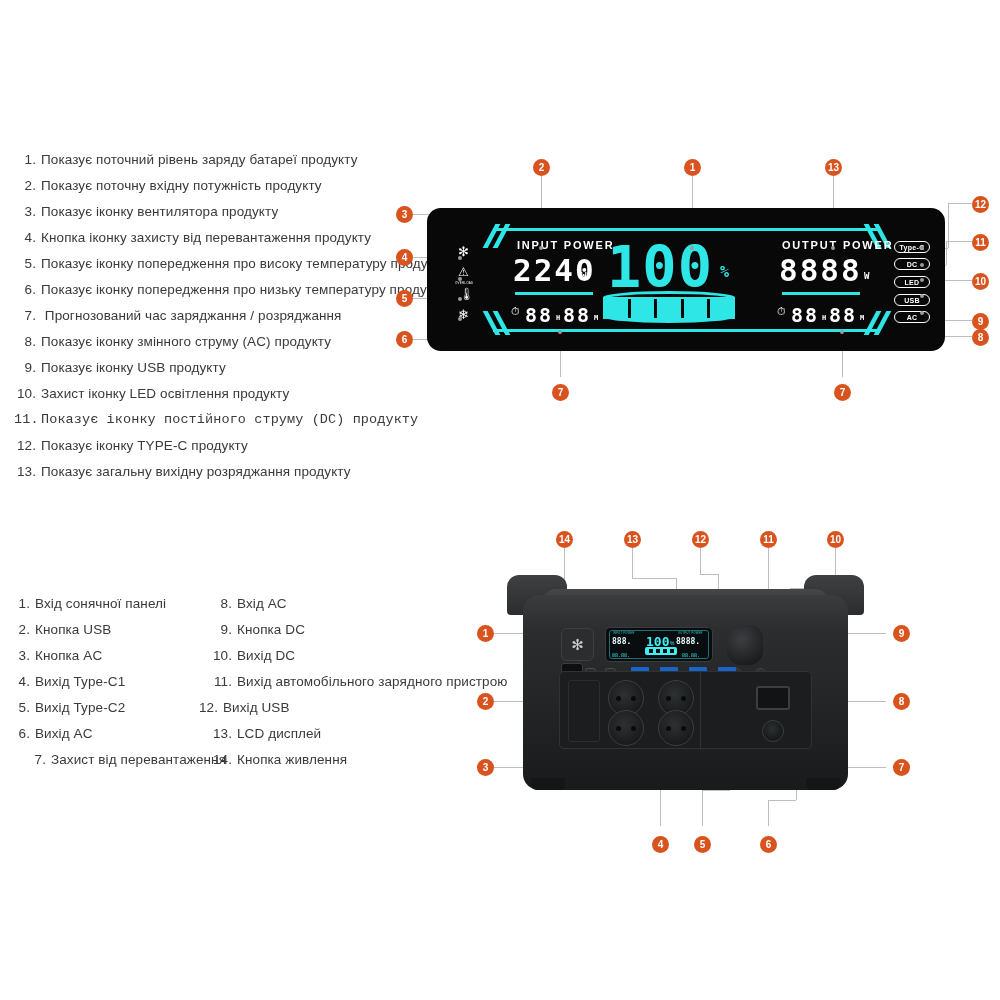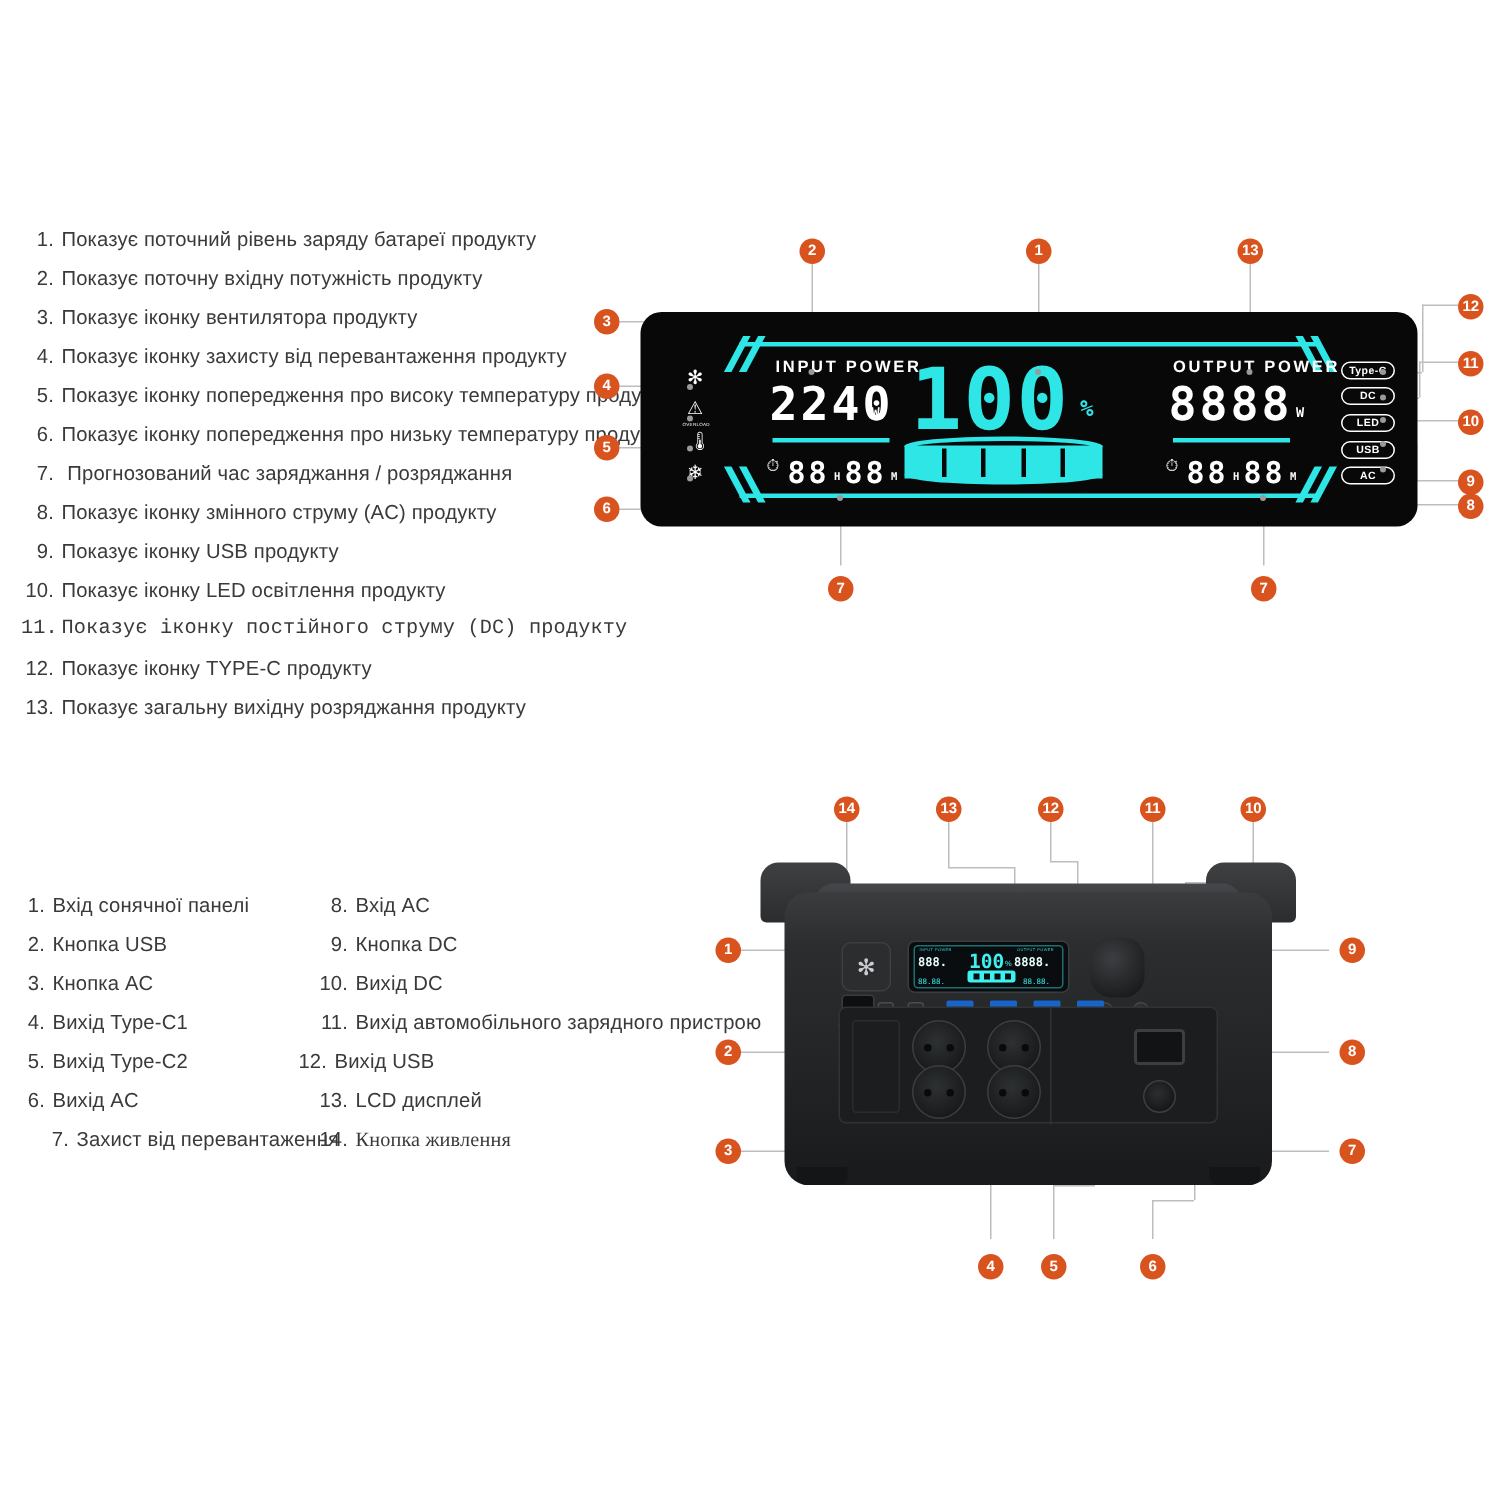--- a/index.html
+++ b/index.html
@@ -231,27 +231,27 @@
 </style>
 </head>
 <body>
 
 <div id="page">
 
   <div id="display-legend">
       <div class="list-item" style="left: 14px; top: 153px;"><span class="li-num" style="width: 22px;">1.</span><span style="margin-left: 5px;">Показує поточний рівень заряду батареї продукту</span></div>
       <div class="list-item" style="left: 14px; top: 179px;"><span class="li-num" style="width: 22px;">2.</span><span style="margin-left: 5px;">Показує поточну вхідну потужність продукту</span></div>
       <div class="list-item" style="left: 14px; top: 205px;"><span class="li-num" style="width: 22px;">3.</span><span style="margin-left: 5px;">Показує іконку вентилятора продукту</span></div>
-      <div class="list-item" style="left: 14px; top: 231px;"><span class="li-num" style="width: 22px;">4.</span><span style="margin-left: 5px;">Показує іконку захисту від перевантаження продукту</span></div>
+      <div class="list-item" style="left: 14px; top: 231px;"><span class="li-num" style="width: 22px;">4.</span><span style="margin-left: 5px;">Кнопка іконку захисту від перевантаження продукту</span></div>
       <div class="list-item" style="left: 14px; top: 257px;"><span class="li-num" style="width: 22px;">5.</span><span style="margin-left: 5px;">Показує іконку попередження про високу температуру продукту</span></div>
       <div class="list-item" style="left: 14px; top: 283px;"><span class="li-num" style="width: 22px;">6.</span><span style="margin-left: 5px;">Показує іконку попередження про низьку температуру продукту</span></div>
       <div class="list-item" style="left: 14px; top: 309px;"><span class="li-num" style="width: 22px;">7.</span><span style="margin-left: 5px;"> Прогнозований час заряджання / розряджання</span></div>
       <div class="list-item" style="left: 14px; top: 335px;"><span class="li-num" style="width: 22px;">8.</span><span style="margin-left: 5px;">Показує іконку змінного струму (AC) продукту</span></div>
       <div class="list-item" style="left: 14px; top: 361px;"><span class="li-num" style="width: 22px;">9.</span><span style="margin-left: 5px;">Показує іконку USB продукту</span></div>
-      <div class="list-item" style="left: 14px; top: 387px;"><span class="li-num" style="width: 22px;">10.</span><span style="margin-left: 5px;">Показує іконку LED освітлення продукту</span></div>
+      <div class="list-item" style="left: 14px; top: 387px;"><span class="li-num" style="width: 22px;">10.</span><span style="margin-left: 5px;">Захист іконку LED освітлення продукту</span></div>
       <div class="list-item" style="left: 14px; top: 413px; font-family: Liberation Mono, monospace;"><span class="li-num" style="width: 22px;">11.</span><span style="margin-left: 5px;">Показує іконку постійного струму (DC) продукту</span></div>
       <div class="list-item" style="left: 14px; top: 439px;"><span class="li-num" style="width: 22px;">12.</span><span style="margin-left: 5px;">Показує іконку TYPE-C продукту</span></div>
       <div class="list-item" style="left: 14px; top: 465px;"><span class="li-num" style="width: 22px;">13.</span><span style="margin-left: 5px;">Показує загальну вихідну розряджання продукту</span></div>
     </div>
 
   <div id="lcd">
     <div id="lcd-inner">
 
       <div class="slash" style="left:62px;top:16px;transform:skewX(-28deg);"></div>
       <div class="slash" style="left:72px;top:16px;transform:skewX(-28deg);"></div>
@@ -414,21 +414,21 @@
       <div class="list-item" style="left: 14px; top: 727px;"><span class="li-num" style="width: 16px;">6.</span><span style="margin-left: 5px;">Вихід AC</span></div>
       <div class="list-item" style="left: 30px; top: 753px;"><span class="li-num" style="width: 16px;">7.</span><span style="margin-left: 5px;">Захист від перевантаження</span></div>
     </div>
   <div id="ports-legend-right">
       <div class="list-item" style="left: 210px; top: 597px;"><span class="li-num" style="width: 22px;">8.</span><span style="margin-left: 5px;">Вхід AC</span></div>
       <div class="list-item" style="left: 210px; top: 623px;"><span class="li-num" style="width: 22px;">9.</span><span style="margin-left: 5px;">Кнопка DC</span></div>
       <div class="list-item" style="left: 210px; top: 649px;"><span class="li-num" style="width: 22px;">10.</span><span style="margin-left: 5px;">Вихід DC</span></div>
       <div class="list-item" style="left: 210px; top: 675px;"><span class="li-num" style="width: 22px;">11.</span><span style="margin-left: 5px;">Вихід автомобільного зарядного пристрою</span></div>
       <div class="list-item" style="left: 196px; top: 701px;"><span class="li-num" style="width: 22px;">12.</span><span style="margin-left: 5px;">Вихід USB</span></div>
       <div class="list-item" style="left: 210px; top: 727px;"><span class="li-num" style="width: 22px;">13.</span><span style="margin-left: 5px;">LCD дисплей</span></div>
-      <div class="list-item" style="left: 210px; top: 753px;"><span class="li-num" style="width: 22px;">14.</span><span style="margin-left: 5px; font-family: Liberation Serif, serif;">Кнопка живлення</span></div>
+      <div class="list-item" style="left: 210px; top: 753px;"><span class="li-num" style="width: 22px;">14.</span><span style="margin-left: 5px;">Кнопка живлення</span></div>
     </div>
 
   <div id="prod">
     <div class="handle" style="left:4px;"></div>
     <div class="handle" style="left:301px;"></div>
     <div class="handlebar"></div>
 
     <div class="body-main">
       <div class="foot" style="left:8px;"></div>
       <div class="foot" style="right:8px;"></div>

